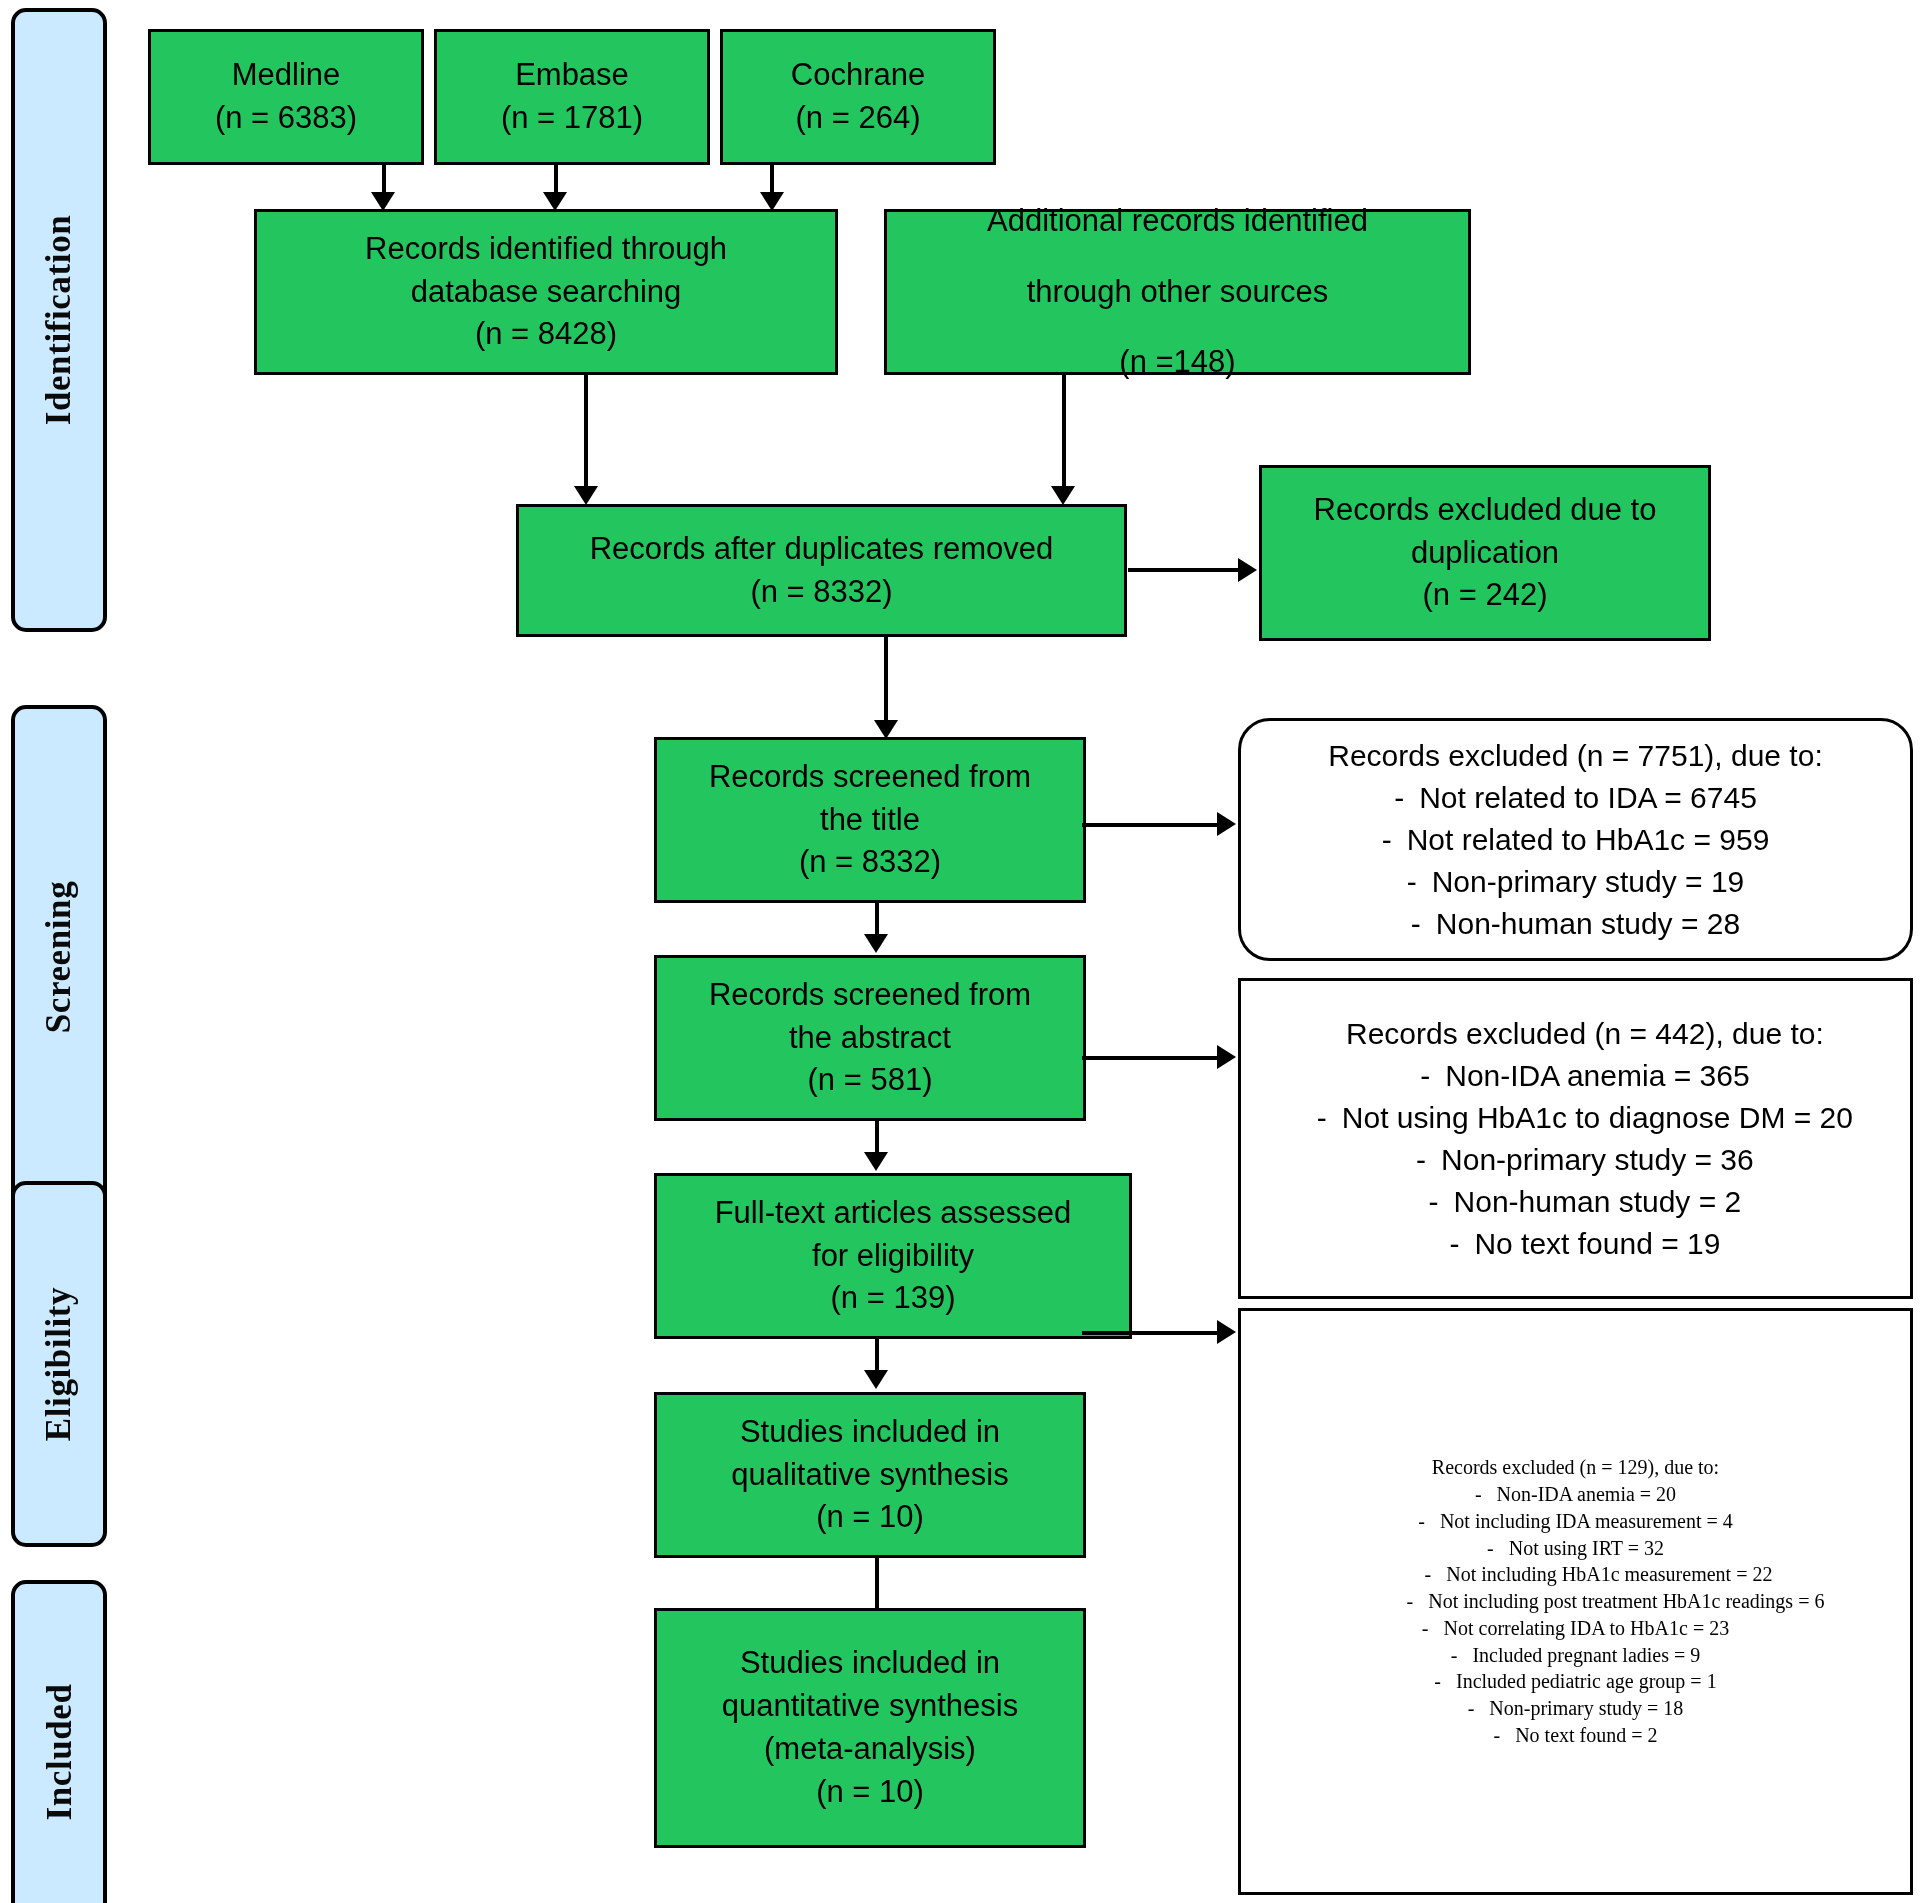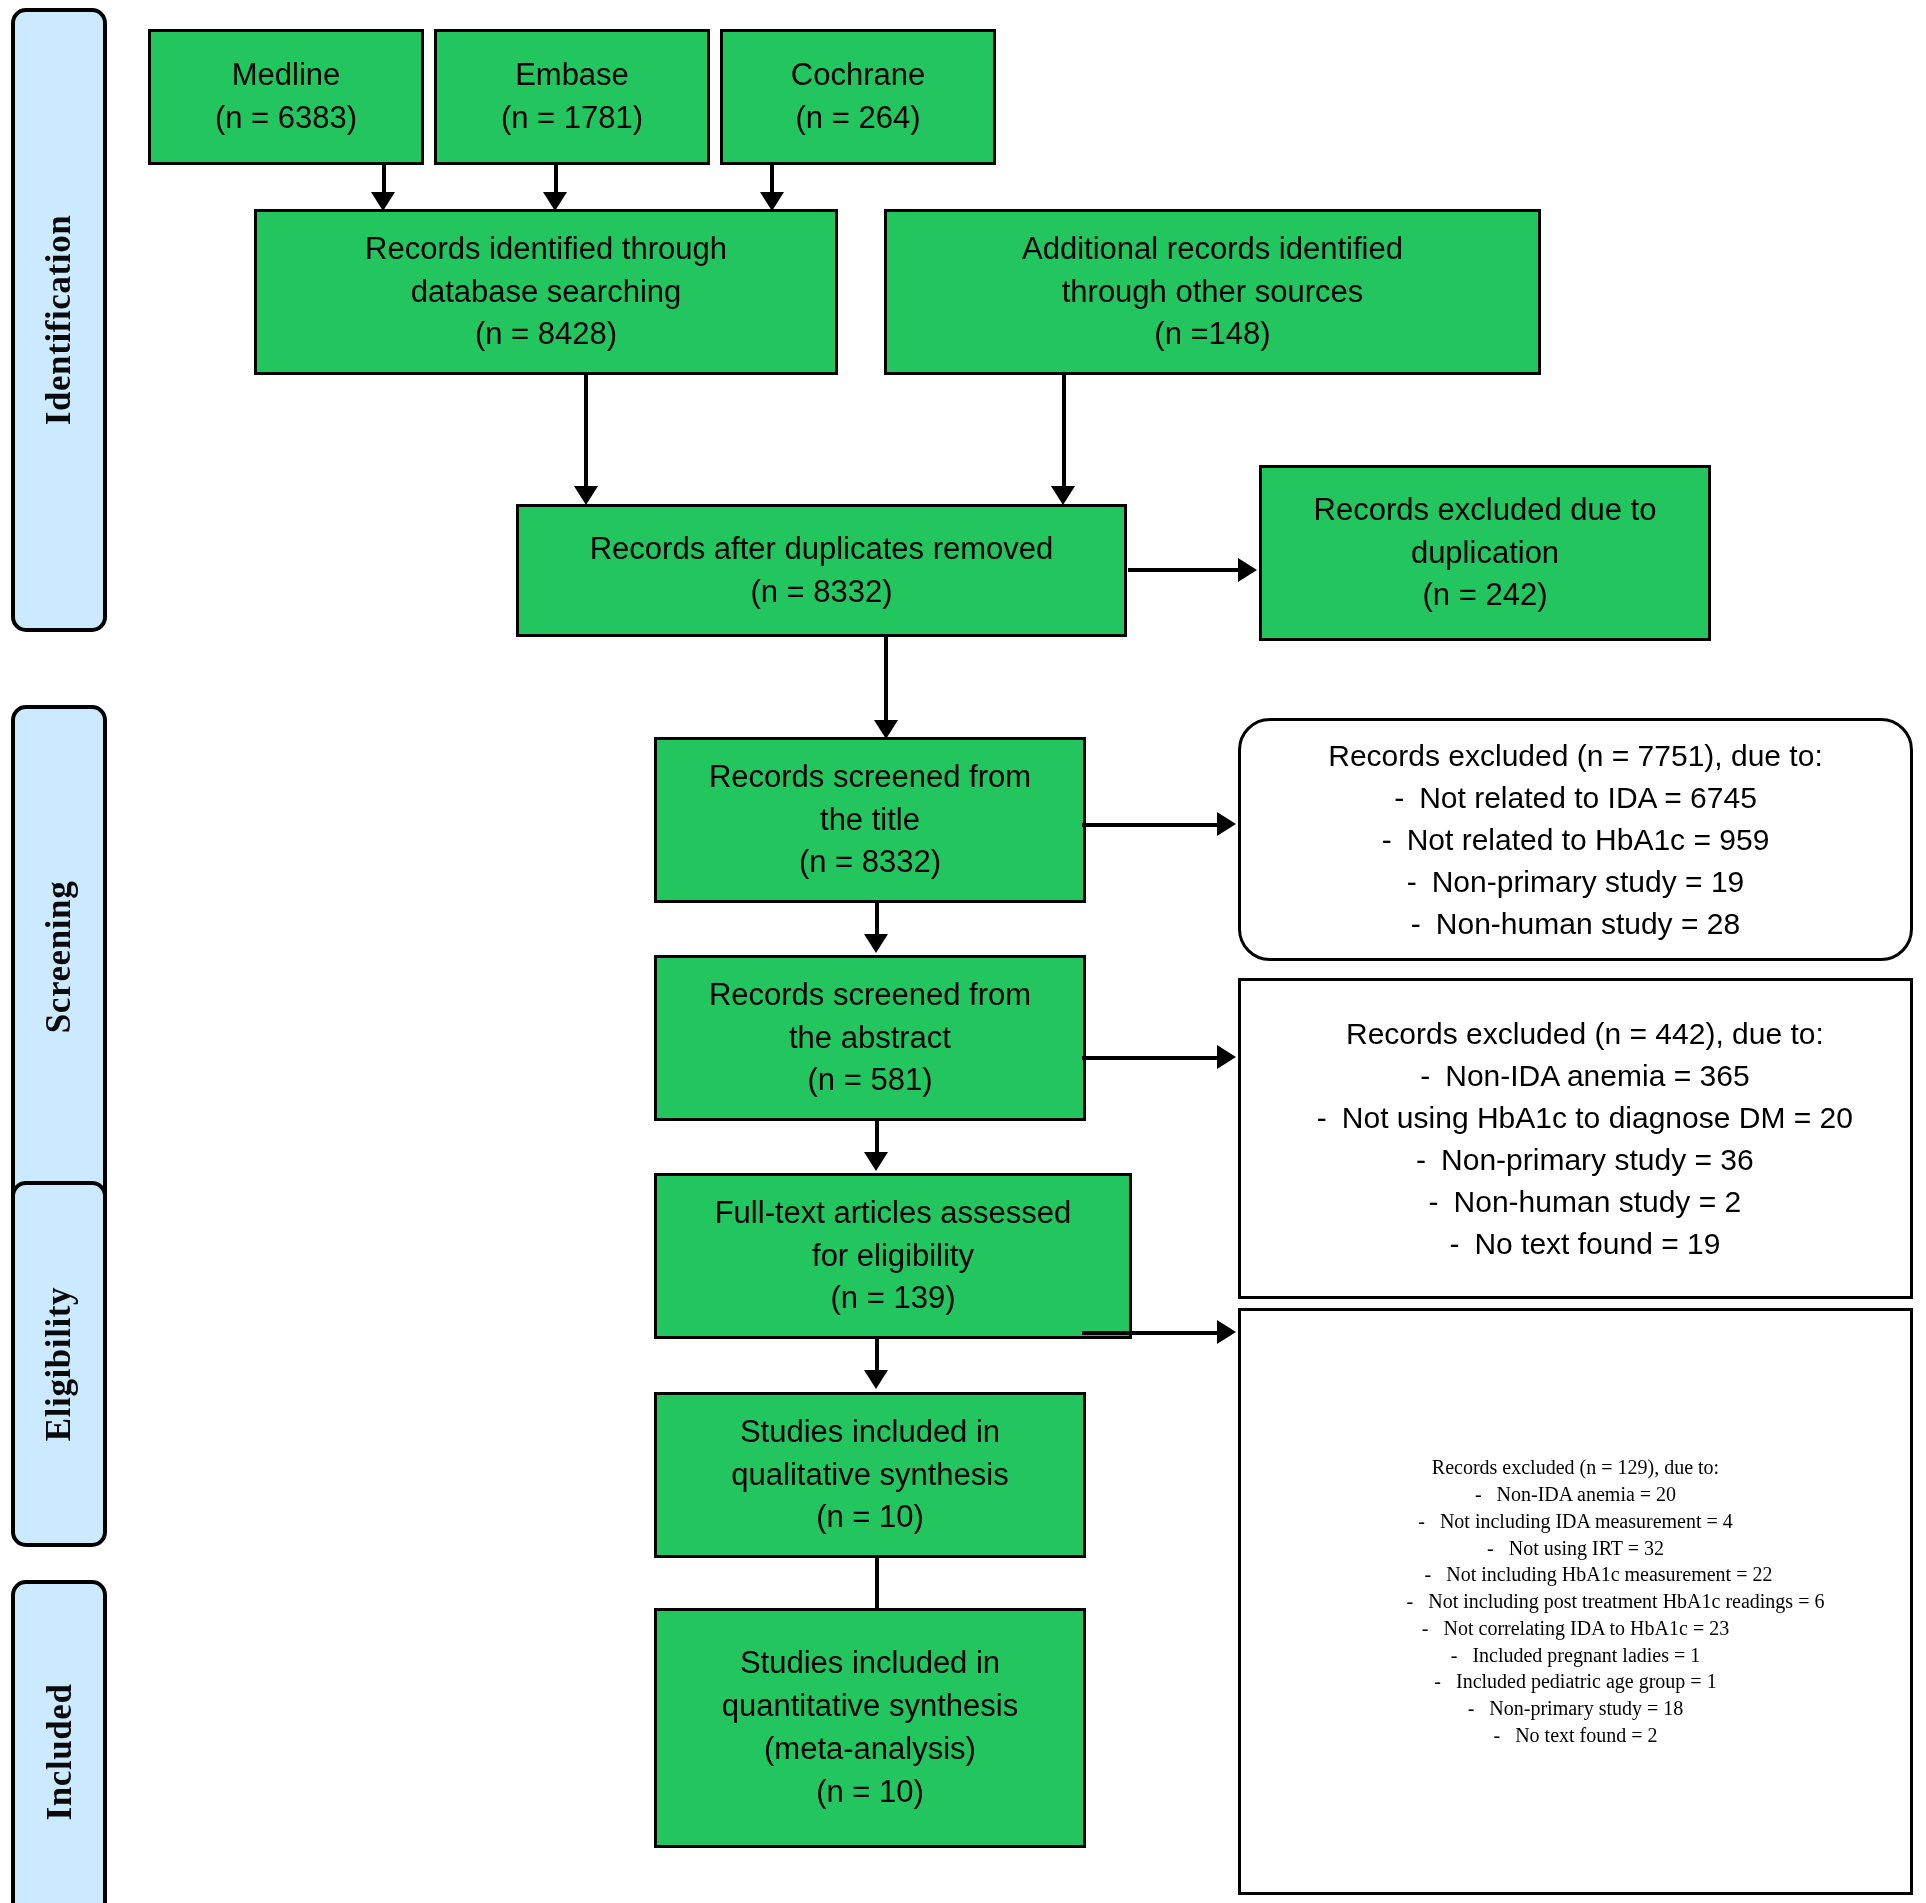--- a/index.html
+++ b/index.html
@@ -161,21 +161,21 @@
 
   <div class="vline" style="left:770px; top:164px; height:31.5px;"></div>
   <div class="arrow-down" style="left:760px; top:192px;"></div>
 
   <div class="fbox" style="left:254px; top:209px; width:584px; height:166px;">
     <span class="ln">Records identified through</span>
     <span class="ln">database searching</span>
     <span class="ln">(n = 8428)</span>
   </div>
 
-  <div class="fbox" style="left:884px; top:209px; width:657px; height:166px;">
+  <div class="fbox" style="left:884px; top:209px; width:587px; height:166px;gap:28px;">
     <span class="ln">Additional records identified</span>
     <span class="ln">through other sources</span>
     <span class="ln">(n =148)</span>
   </div>
 
   <div class="vline" style="left:584px; top:375px; height:117px;"></div>
   <div class="arrow-down" style="left:574px; top:486px;"></div>
 
   <div class="vline" style="left:1062px; top:375px; height:117px;"></div>
   <div class="arrow-down" style="left:1051px; top:486px;"></div>
@@ -292,21 +292,21 @@
     <span class="ex-item" style="padding:0 40px;">
       <span class="ex-dash">-</span>
       <span class="ex-text">Not including post treatment HbA1c readings = 6</span>
     </span>
     <span class="ex-item">
       <span class="ex-dash">-</span>
       <span class="ex-text">Not correlating IDA to HbA1c = 23</span>
     </span>
     <span class="ex-item">
       <span class="ex-dash">-</span>
-      <span class="ex-text">Included pregnant ladies = 1</span>
+      <span class="ex-text">Included pregnant ladies = 9</span>
     </span>
     <span class="ex-item">
       <span class="ex-dash">-</span>
       <span class="ex-text">Included pediatric age group = 1</span>
     </span>
     <span class="ex-item">
       <span class="ex-dash">-</span>
       <span class="ex-text">Non-primary study = 18</span>
     </span>
     <span class="ex-item">

